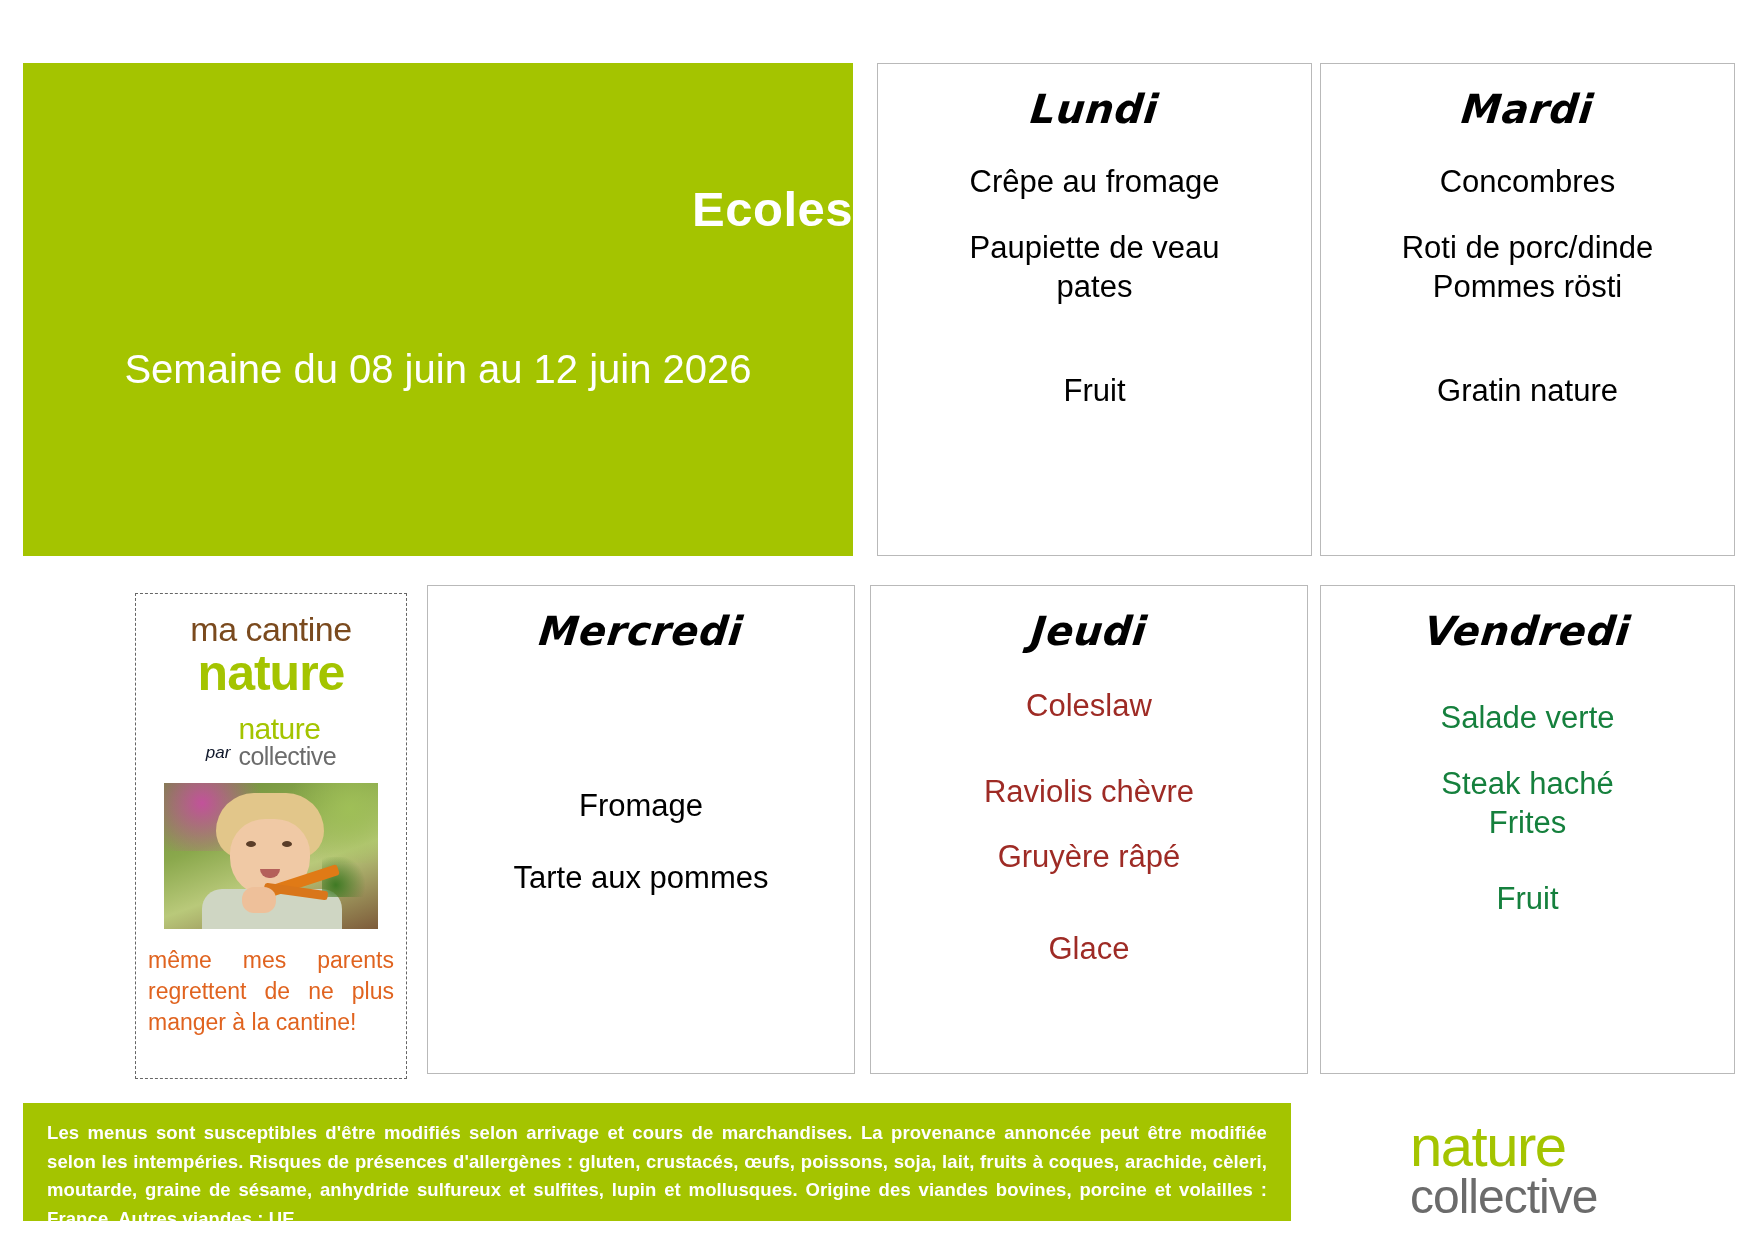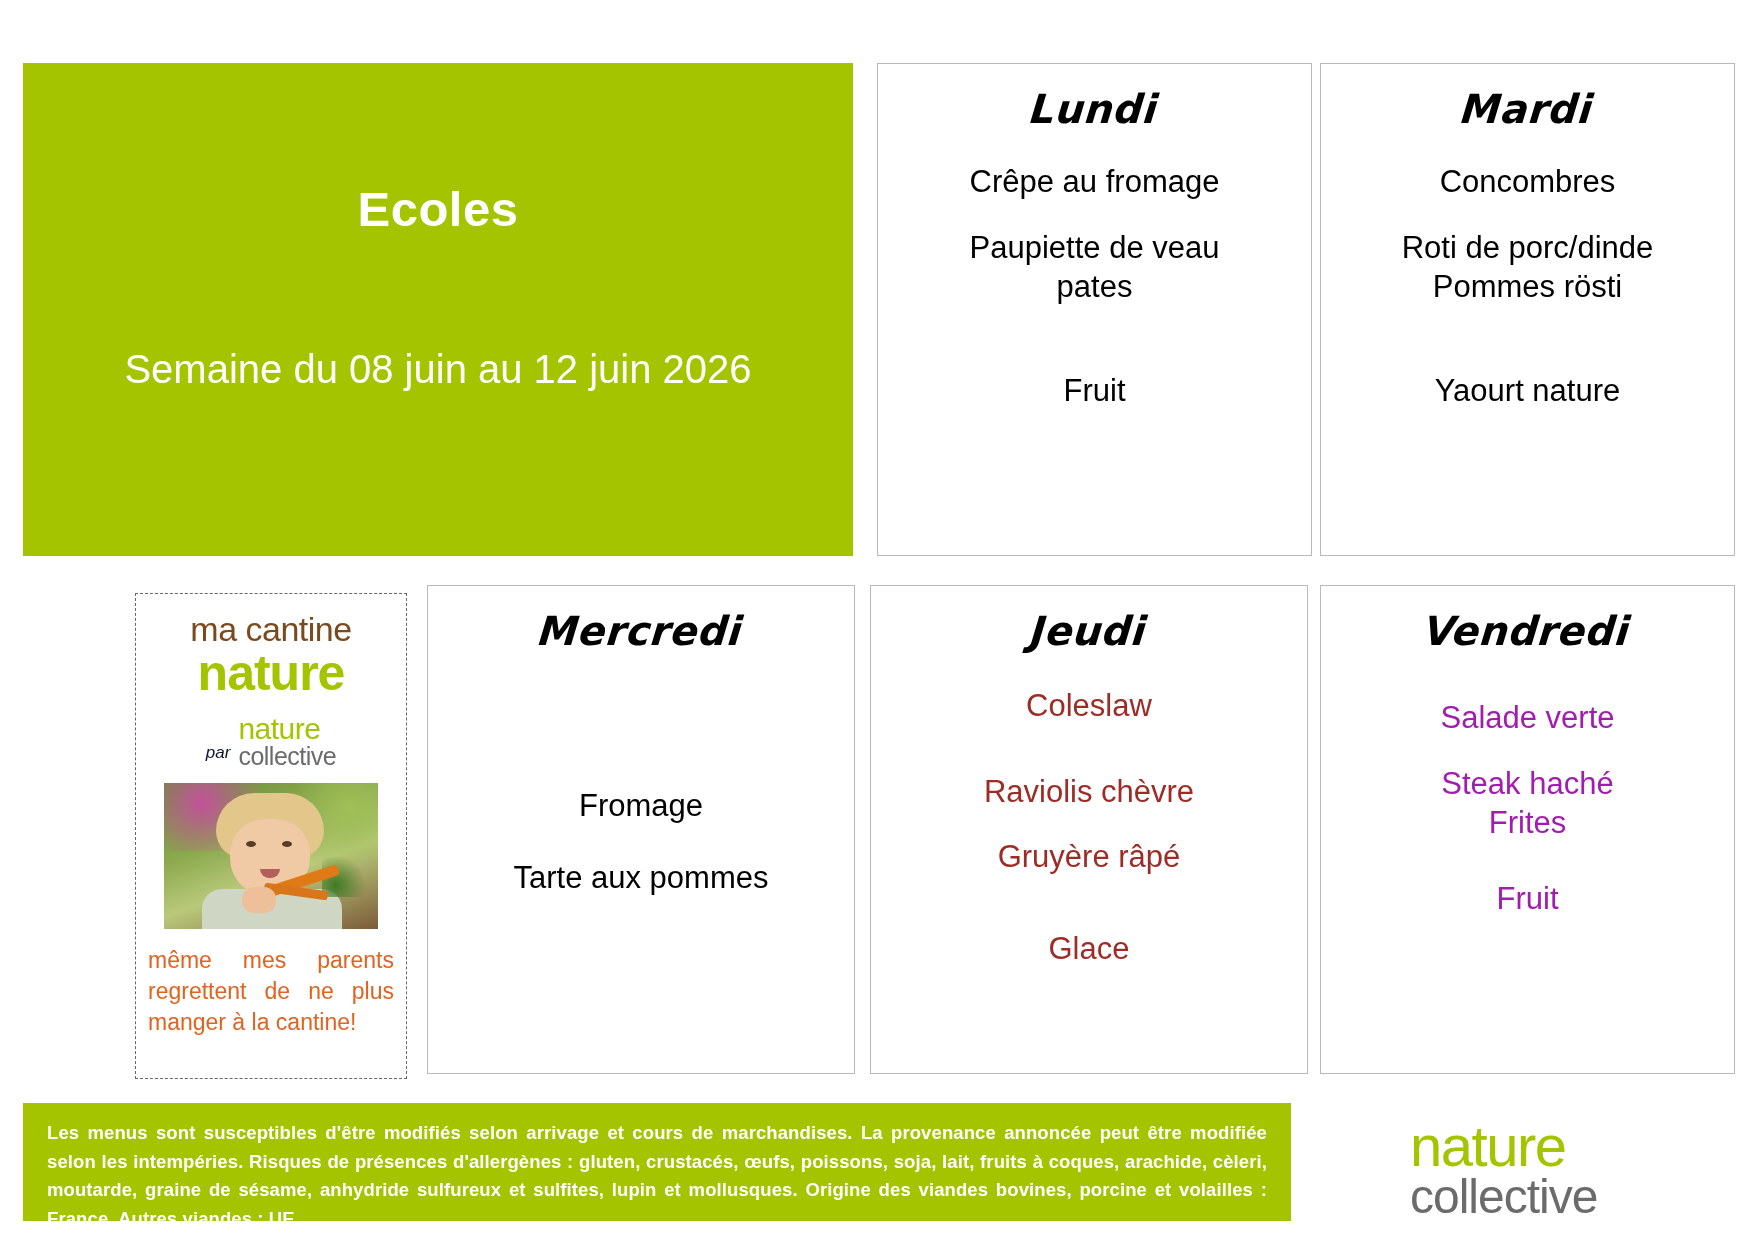--- a/index.html
+++ b/index.html
@@ -27,20 +27,21 @@
     width: 830px; height: 493px;
     background: #a4c400;
     color: #ffffff;
     text-align: center;
   }
   .title-block .ecoles {
     margin-top: 118px;
     font-size: 49px;
     font-weight: bold;
     letter-spacing: 0.5px;
+    text-align: right;
   }
   .title-block .semaine {
     margin-top: 105px;
     font-size: 40px;
     line-height: 1.35;
     font-weight: 400;
     padding: 0 40px;
   }
 
   
@@ -220,21 +221,21 @@
   .footer-logo .fl-nature {
     color: #a4c400; font-size: 58px; letter-spacing: -1.5px;
   }
   .footer-logo .fl-collective {
     color: #6b6b6b; font-size: 48px; letter-spacing: -1px;
   }
 
   
   .c-black { color: #000000; }
   .c-red   { color: #9e2b25; }
-  .c-green { color: #a21caf; }
+  .c-green { color: #15803d; }
 </style>
 </head>
 <body>
 
 <div class="page">
 
   <div class="title-block">
     <div class="ecoles">Ecoles</div>
     <div class="semaine">Semaine du 08 juin au 12 juin 2026</div>
   </div>
@@ -261,21 +262,21 @@
     <div class="dishes">
       <div class="dish-group">
         <span class="dish c-black">Concombres</span>
       </div>
       <div class="dish-group">
         <span class="dish c-black">Roti de porc/dinde</span>
         <span class="dish c-black">Pommes rösti</span>
       </div>
       <div class="spacer-group"></div>
       <div class="dish-group">
-        <span class="dish c-black">Yaourt nature</span>
+        <span class="dish c-black">Gratin nature</span>
       </div>
     </div>
   </div>
 
   <div class="day-card" id="card-mercredi">
     <div class="day-name">Mercredi</div>
     <div class="dishes" style="margin-top:132px">
       <div class="dish-group">
         <span class="dish c-black">Fromage</span>
       </div>

